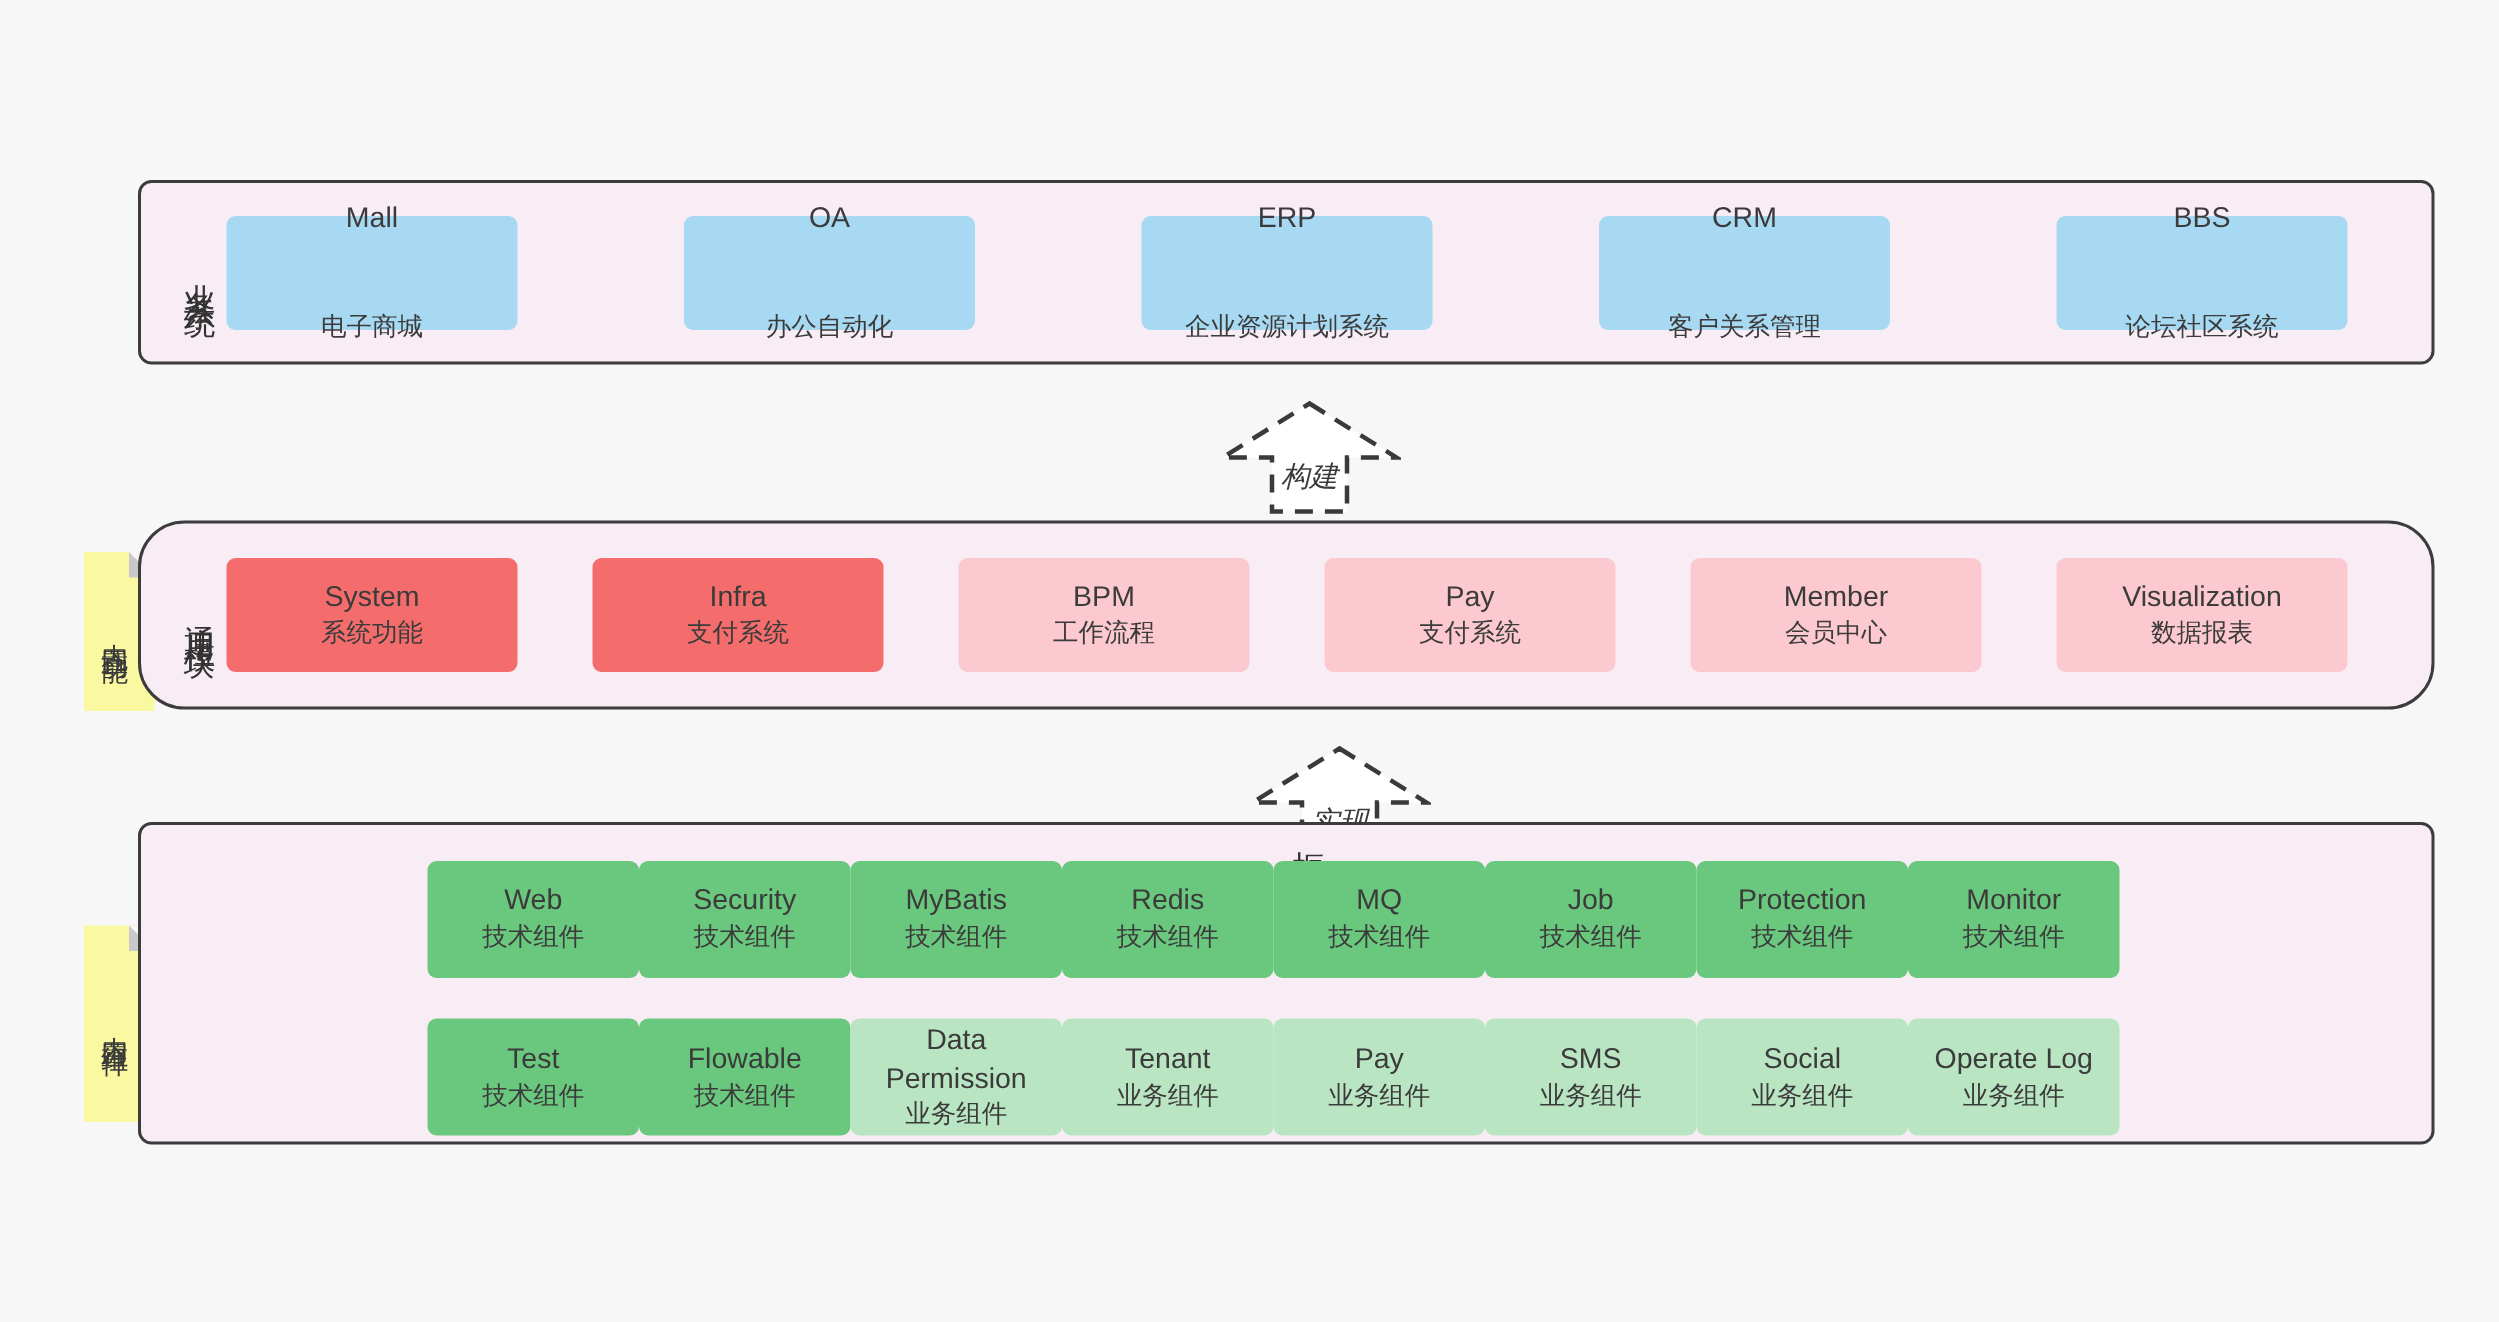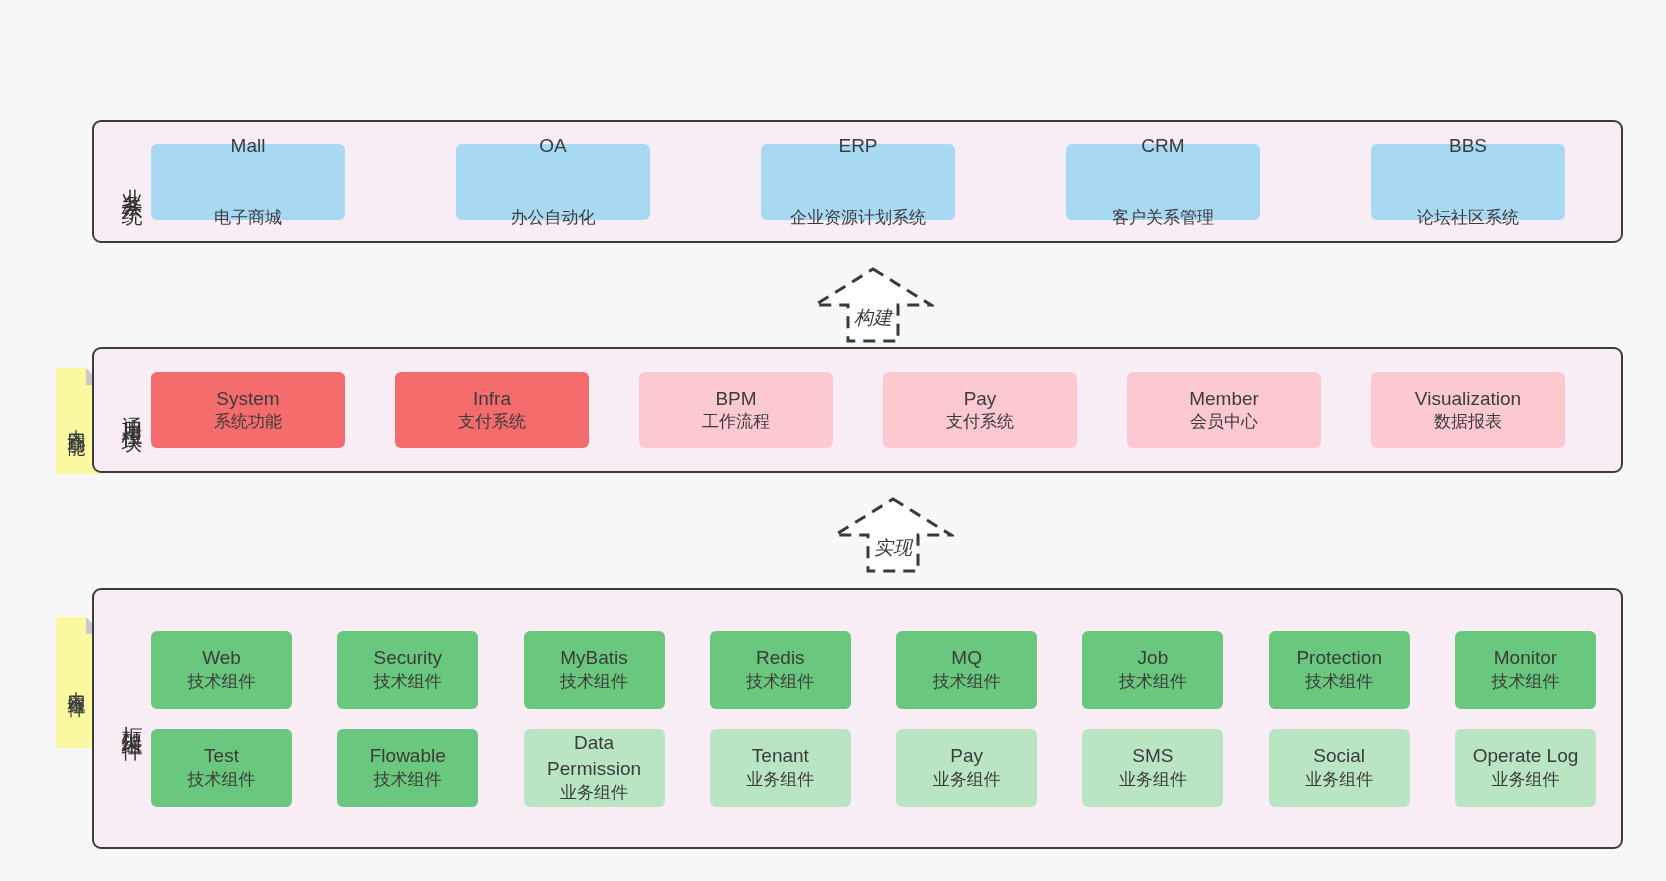--- a/index.html
+++ b/index.html
@@ -7,22 +7,22 @@
   .canvas { position:relative; width:1666px; height:881px; background:var(--page-bg,#f7f7f7); overflow:hidden; }
 
   
   .panel {
     position:absolute; left:92px; width:1531px; box-sizing:border-box;
     background:var(--panel-bg,#f8edf5);
     border:2px solid var(--panel-border,#3c3c3c); border-radius:9px;
     display:flex; align-items:center; z-index:2;
   }
   .panel-1 { top:120px; height:123px; }
-  .panel-2 { top:347px; height:126px; }
-  .panel-3 { top:588px; height:261px; }
+  .panel-2 { top:347px; height:126px;border-radius:31px; }
+  .panel-3 { top:548px; height:215px;flex-direction:column; }
 
   .side-label {
     flex:0 0 auto; margin-left:13px; width:36px; text-align:center;
     writing-mode:vertical-rl; text-orientation:upright;
     font-size:21px; letter-spacing:5px; color:#333; line-height:1;
   }
 
   .boxes-row {
     flex:1 1 auto; display:flex; justify-content:space-between; align-items:center;
     padding:0 56px 0 8px;

